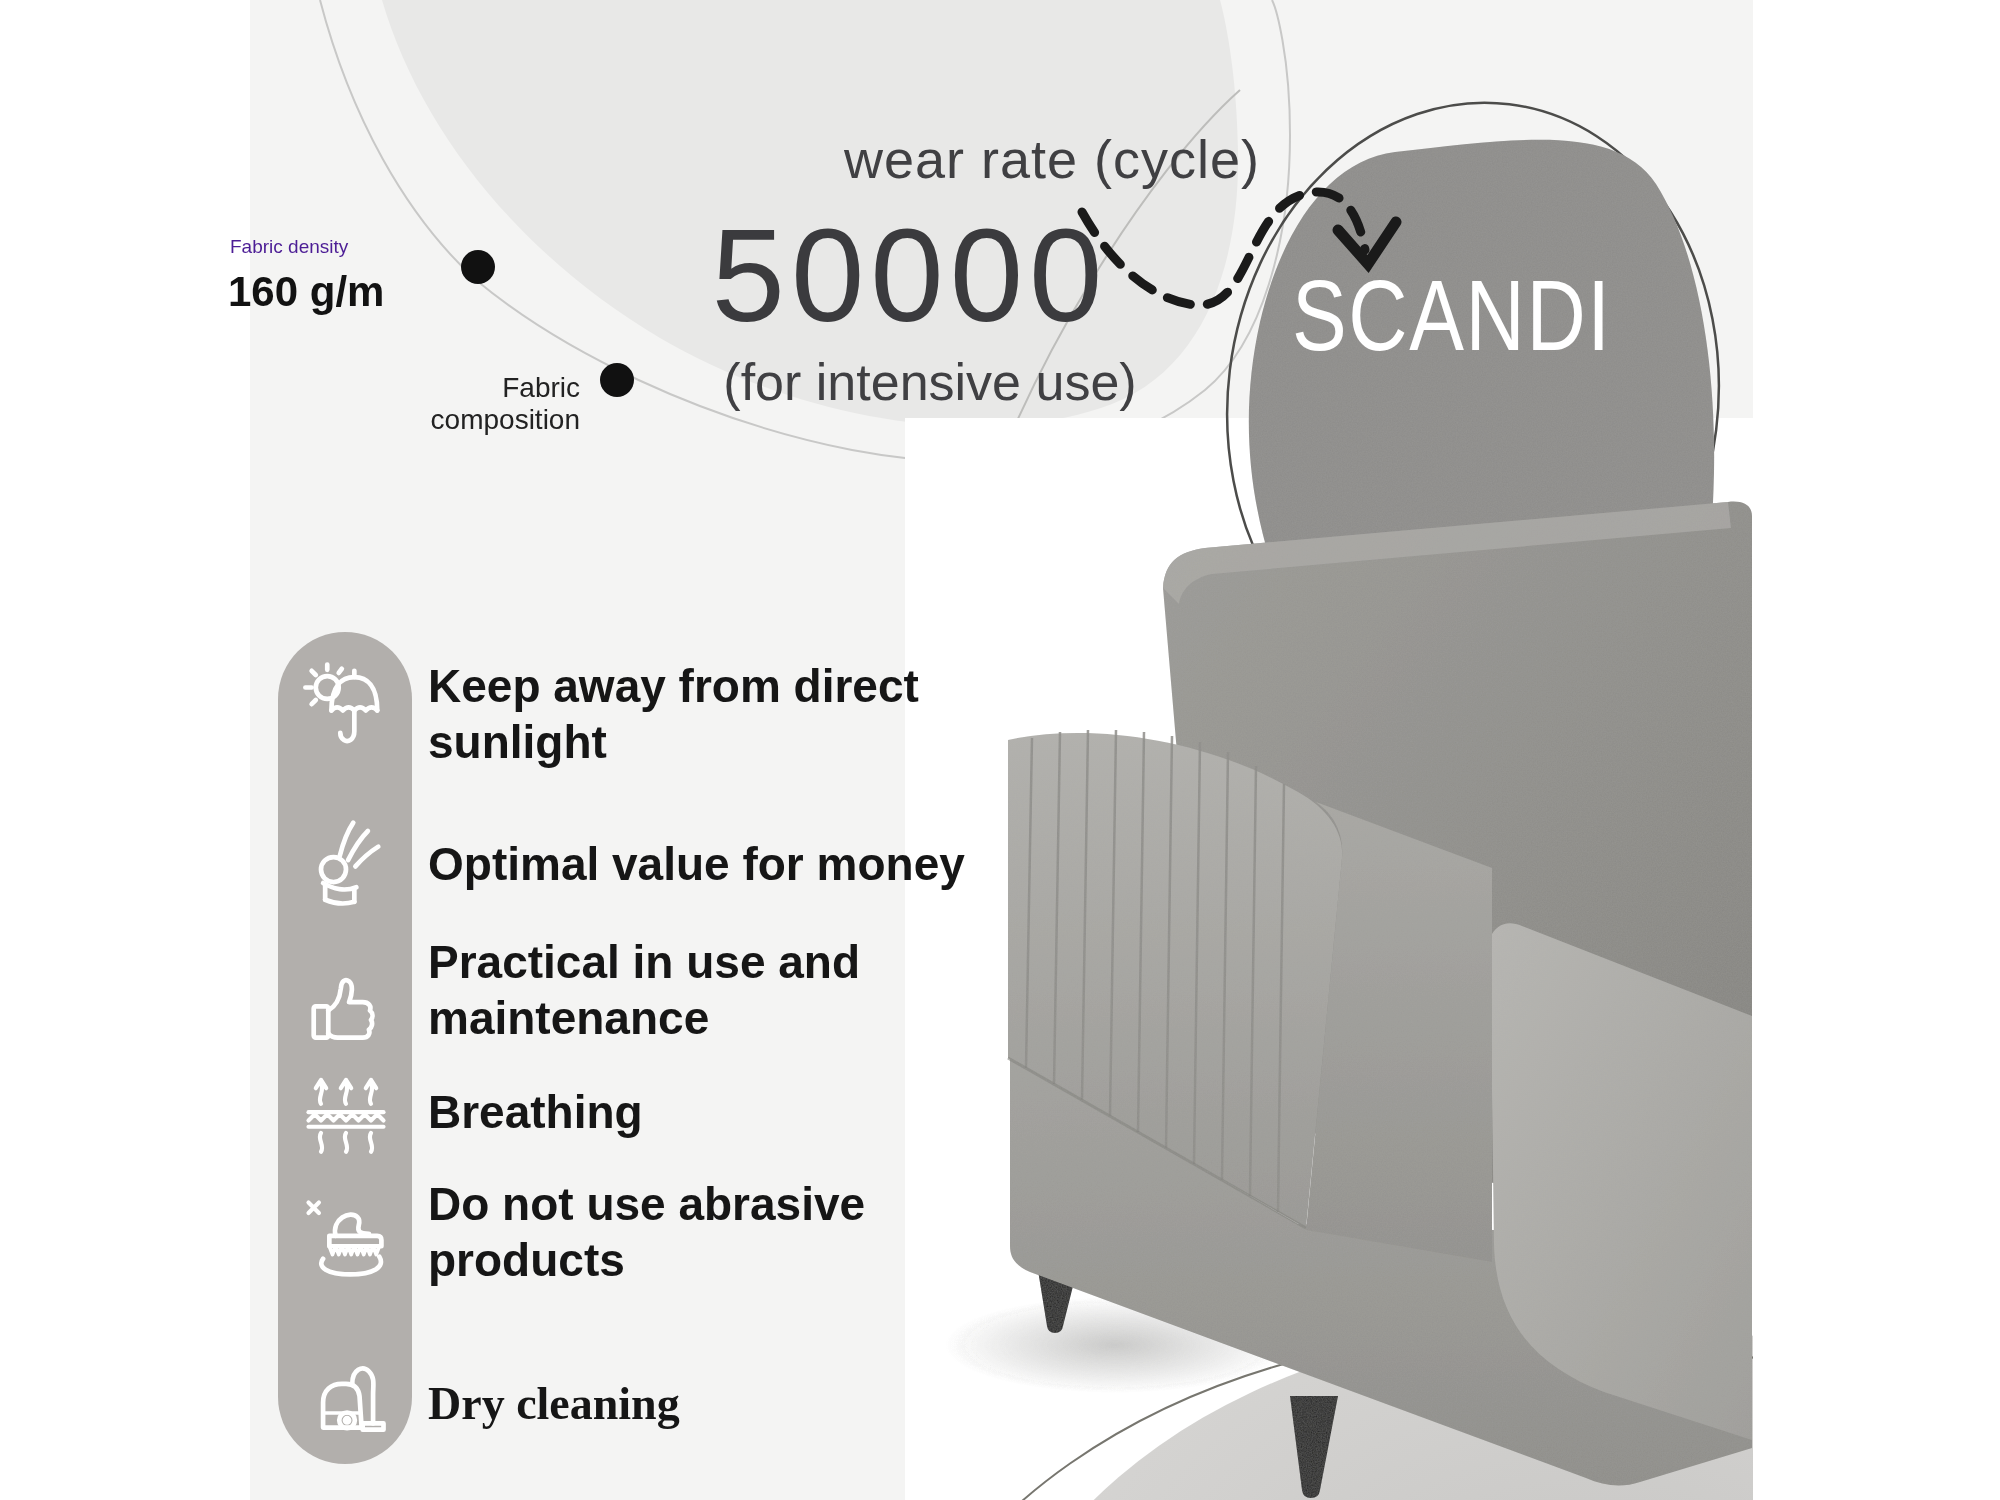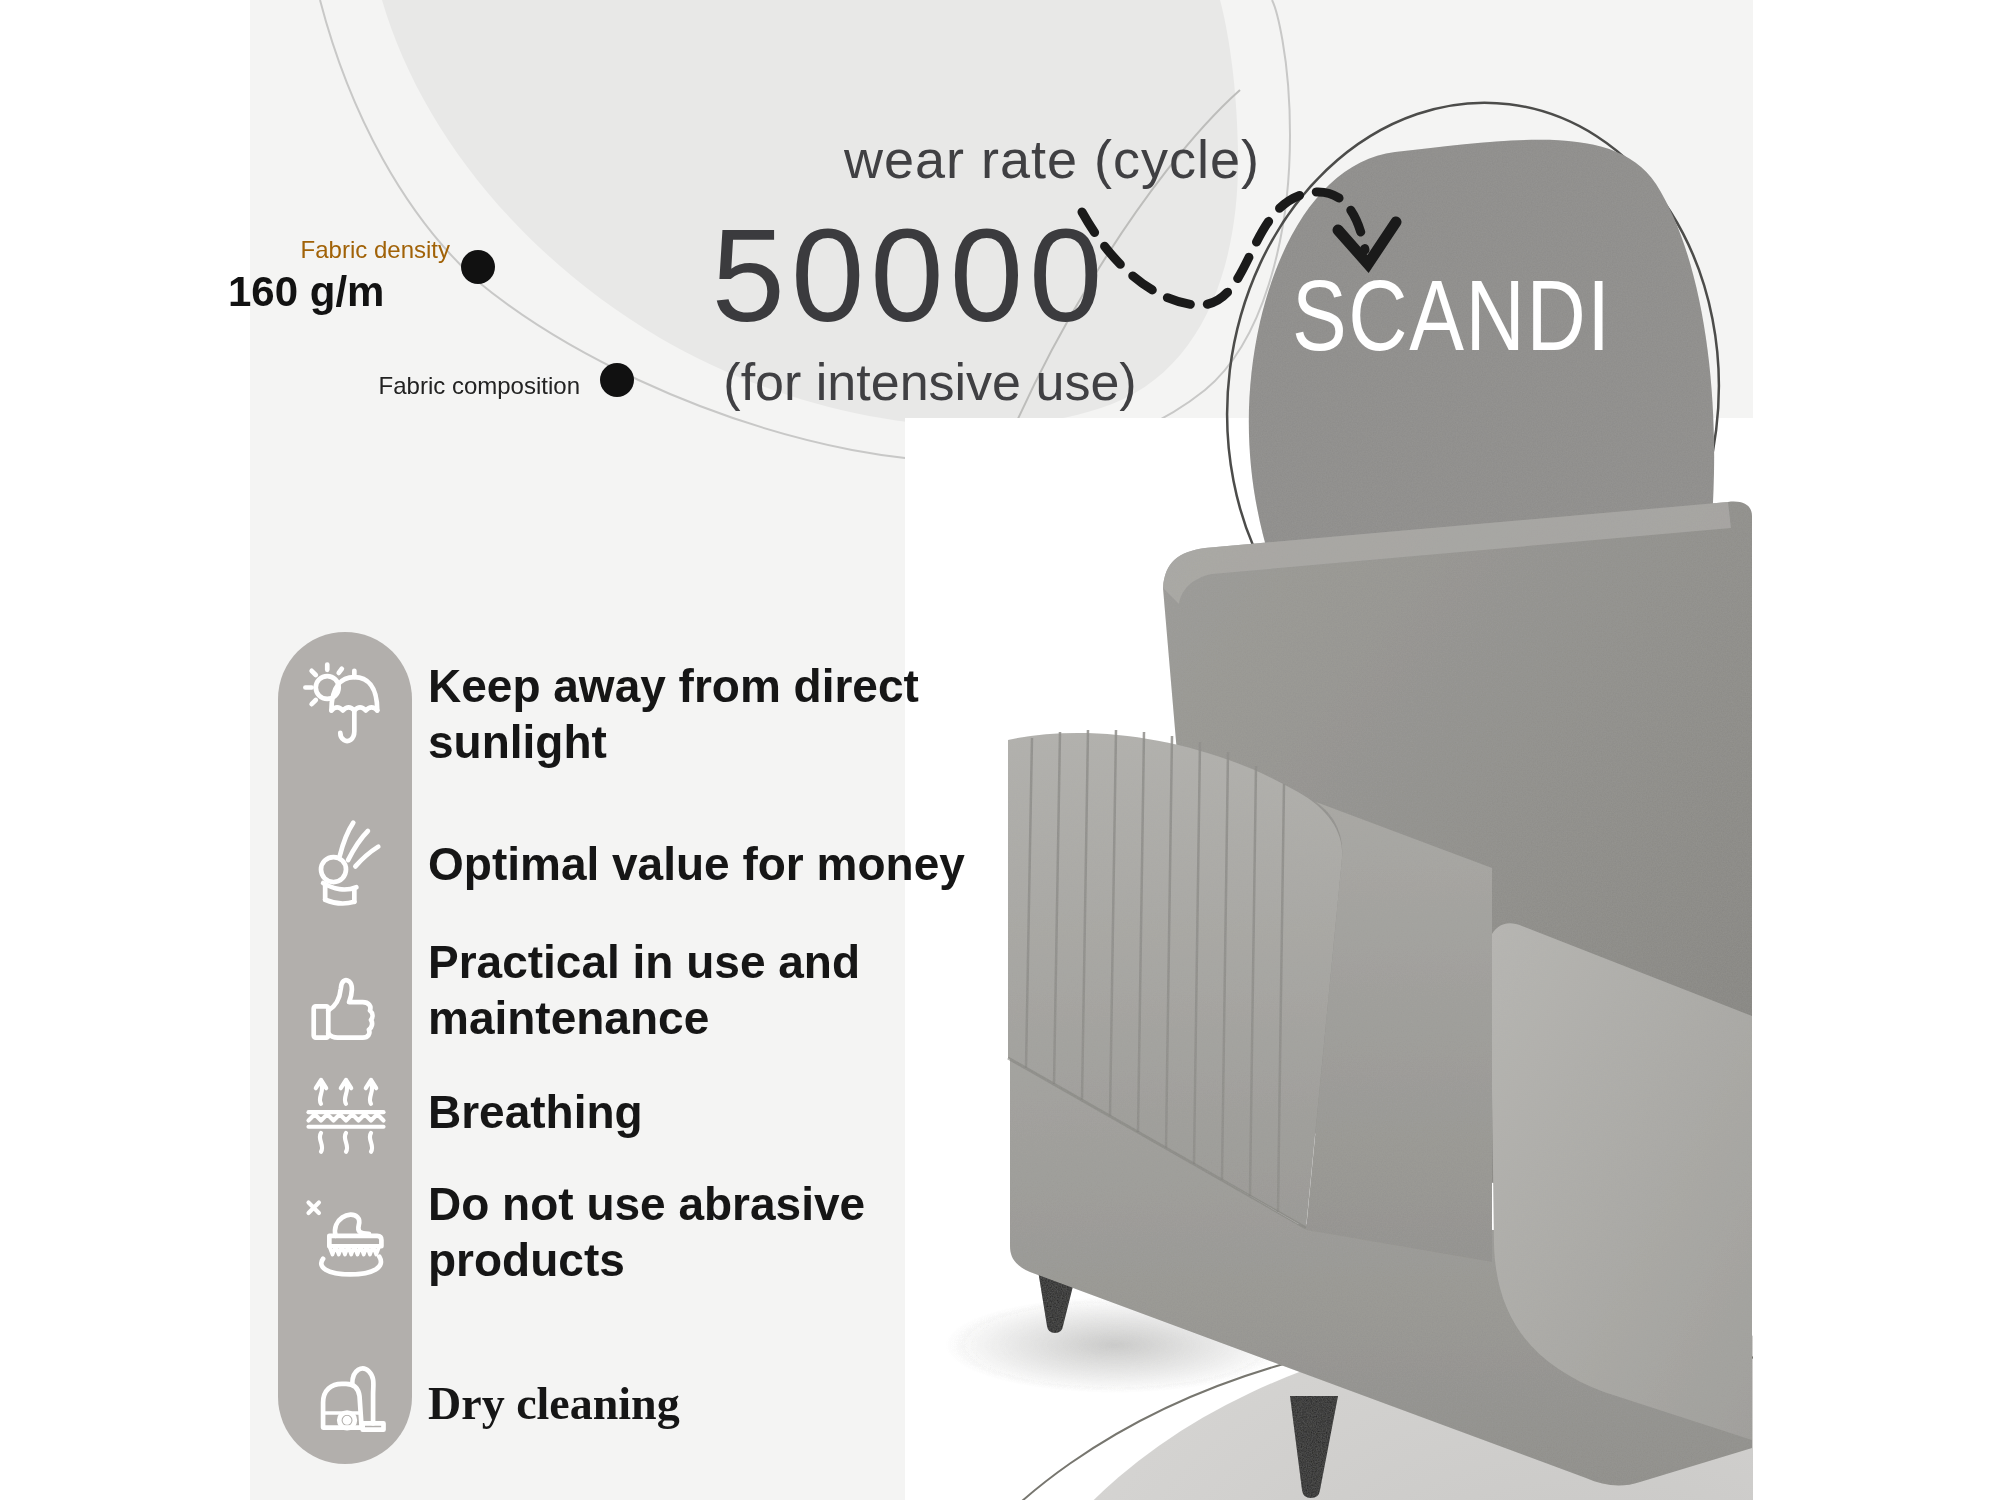--- a/index.html
+++ b/index.html
@@ -12,23 +12,23 @@
   .stage{left:250px;top:0;width:1503px;height:1500px;background:#f4f4f3;}
   svg.scene{left:0;top:0;width:2000px;height:1500px;}
   
   .wear-line{left:560px;width:700px;text-align:center;color:#404043;font-size:54px;letter-spacing:1px;}
   .wear-l1{top:48px;}
   .wear-l2{top:128px;text-align:right;}
   .wear-value{left:560px;top:200px;width:700px;text-align:center;color:#3b3b3e;
               font-size:132px;letter-spacing:6px;font-weight:400;}
   .wear-note{left:560px;top:352px;width:740px;text-align:center;color:#404043;font-size:52px;}
   
-  .density-label{left:230px;top:236px;width:220px;text-align:right;color:#a16207;font-size:24px;}
+  .density-label{left:230px;top:236px;width:220px;color:#4c1d95;font-size:19px;}
   .density-value{left:228px;top:268px;width:230px;text-align:left;color:#121212;font-size:42px;font-weight:bold;}
-  .comp-label{left:360px;top:372px;width:220px;text-align:right;color:#222;font-size:24px;}
+  .comp-label{left:360px;top:372px;width:220px;text-align:right;color:#222;font-size:28px;}
   .comp-value{left:368px;top:404px;width:260px;text-align:left;color:#121212;font-size:44px;font-weight:bold;}
   
   .brand{left:1292px;top:258px;color:#ffffff;font-size:100px;font-weight:400;letter-spacing:2px;
          transform:scaleX(0.82);transform-origin:left center;}
   
   .pill{left:278px;top:632px;width:134px;height:832px;background:#b2afac;border-radius:70px;}
   .feat-icon{width:100px;height:100px;left:296px;}
   .fi0{top:650px;} .fi1{top:806px;} .fi2{top:948px;} .fi3{top:1058px;} .fi4{top:1190px;} .fi5{top:1338px;}
   .feat-text{left:428px;width:560px;color:#161616;font-size:46px;font-weight:bold;
              line-height:56px;white-space:pre-line;}

